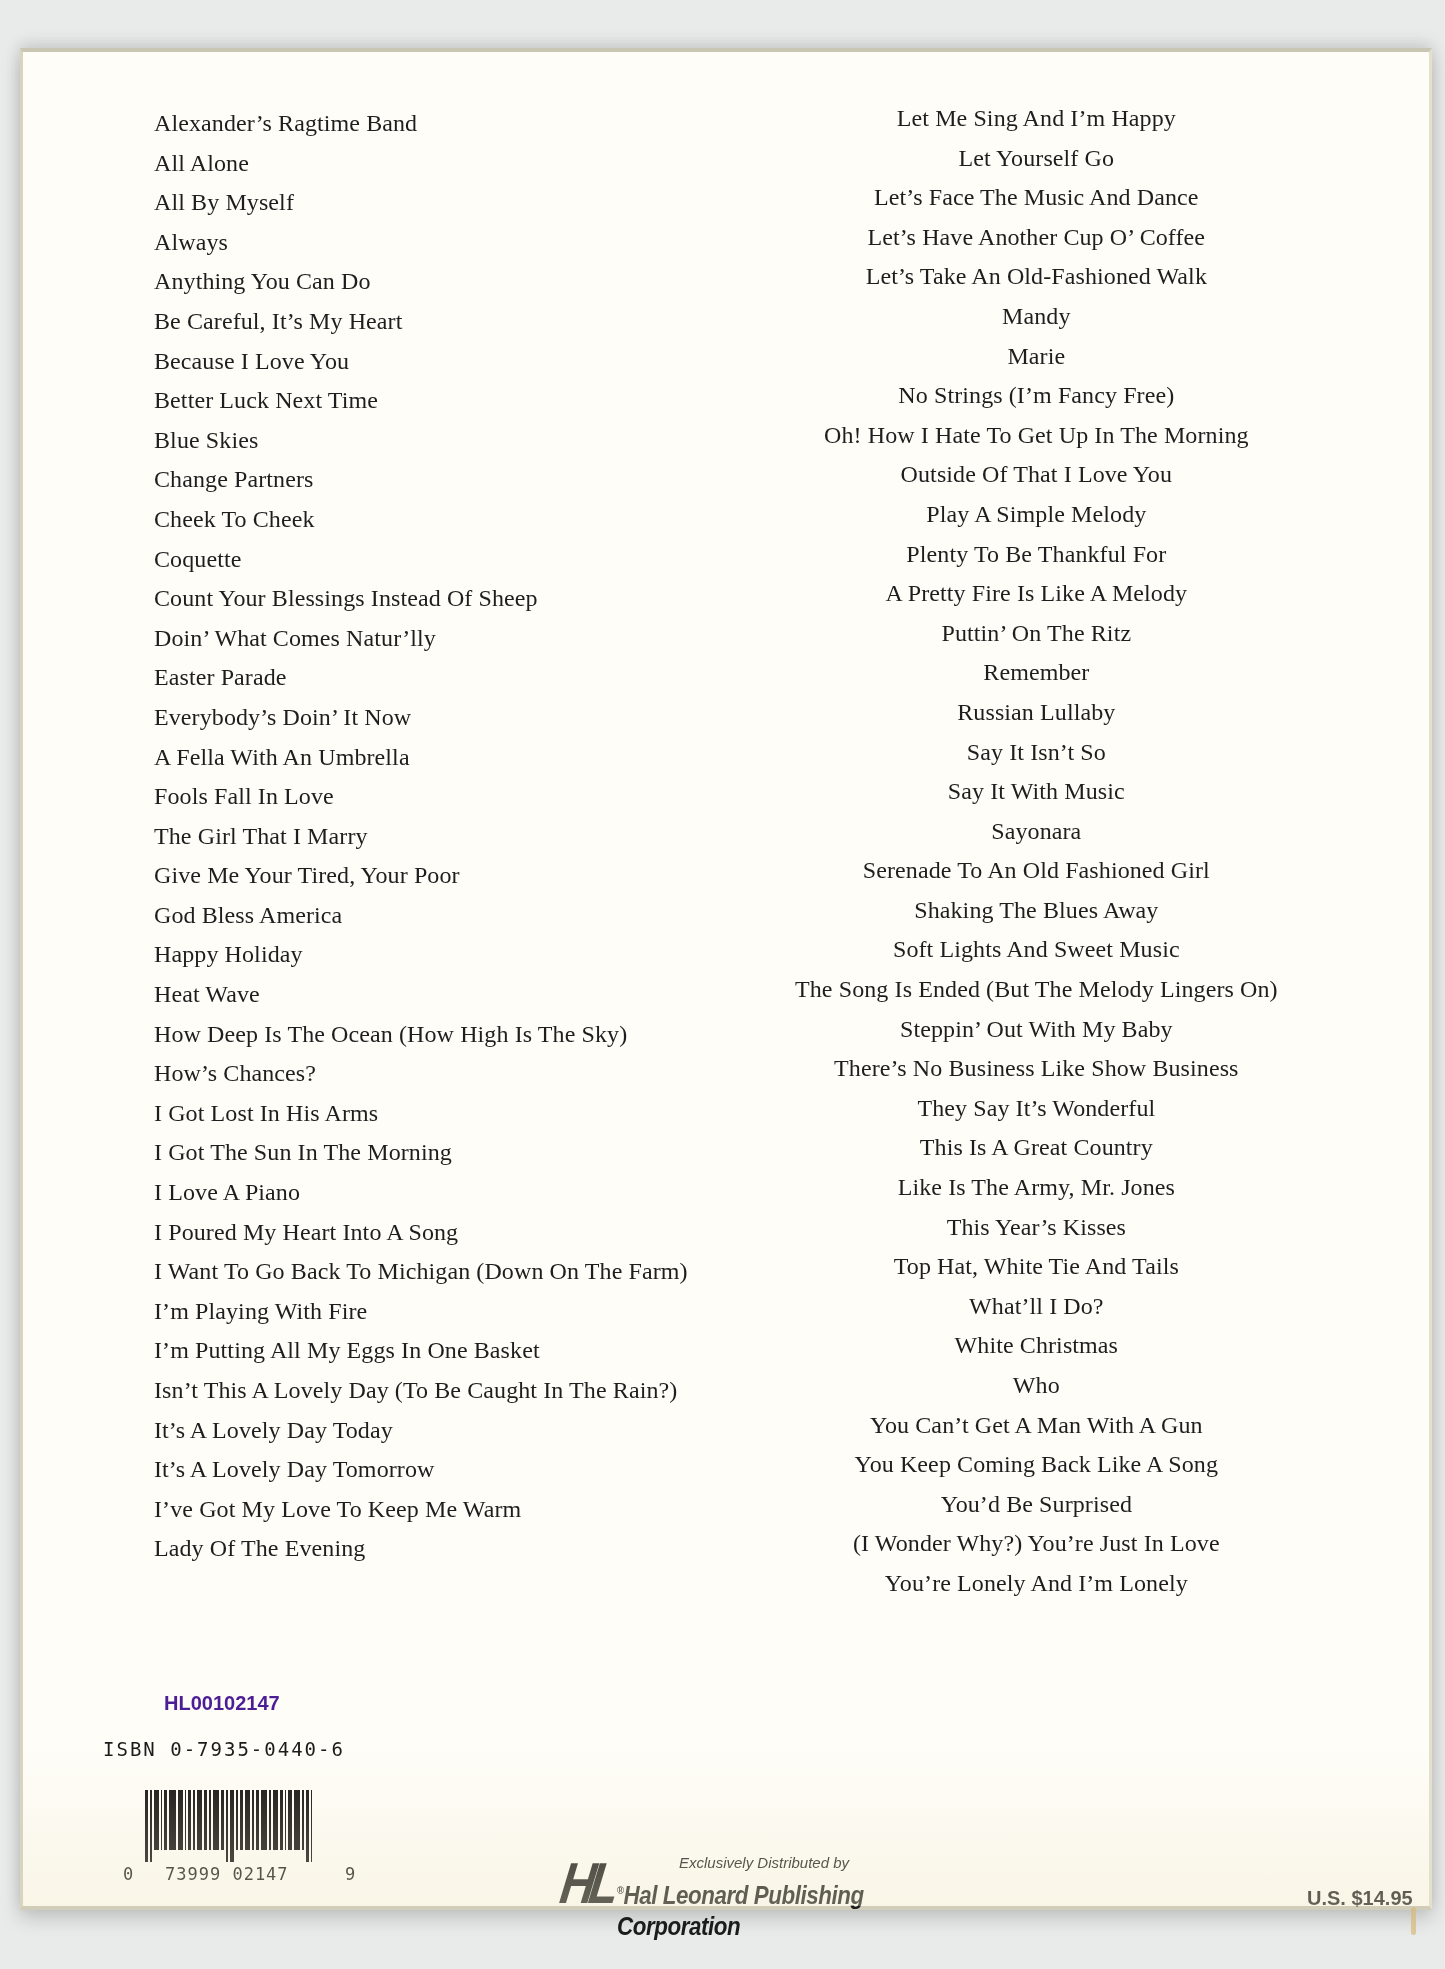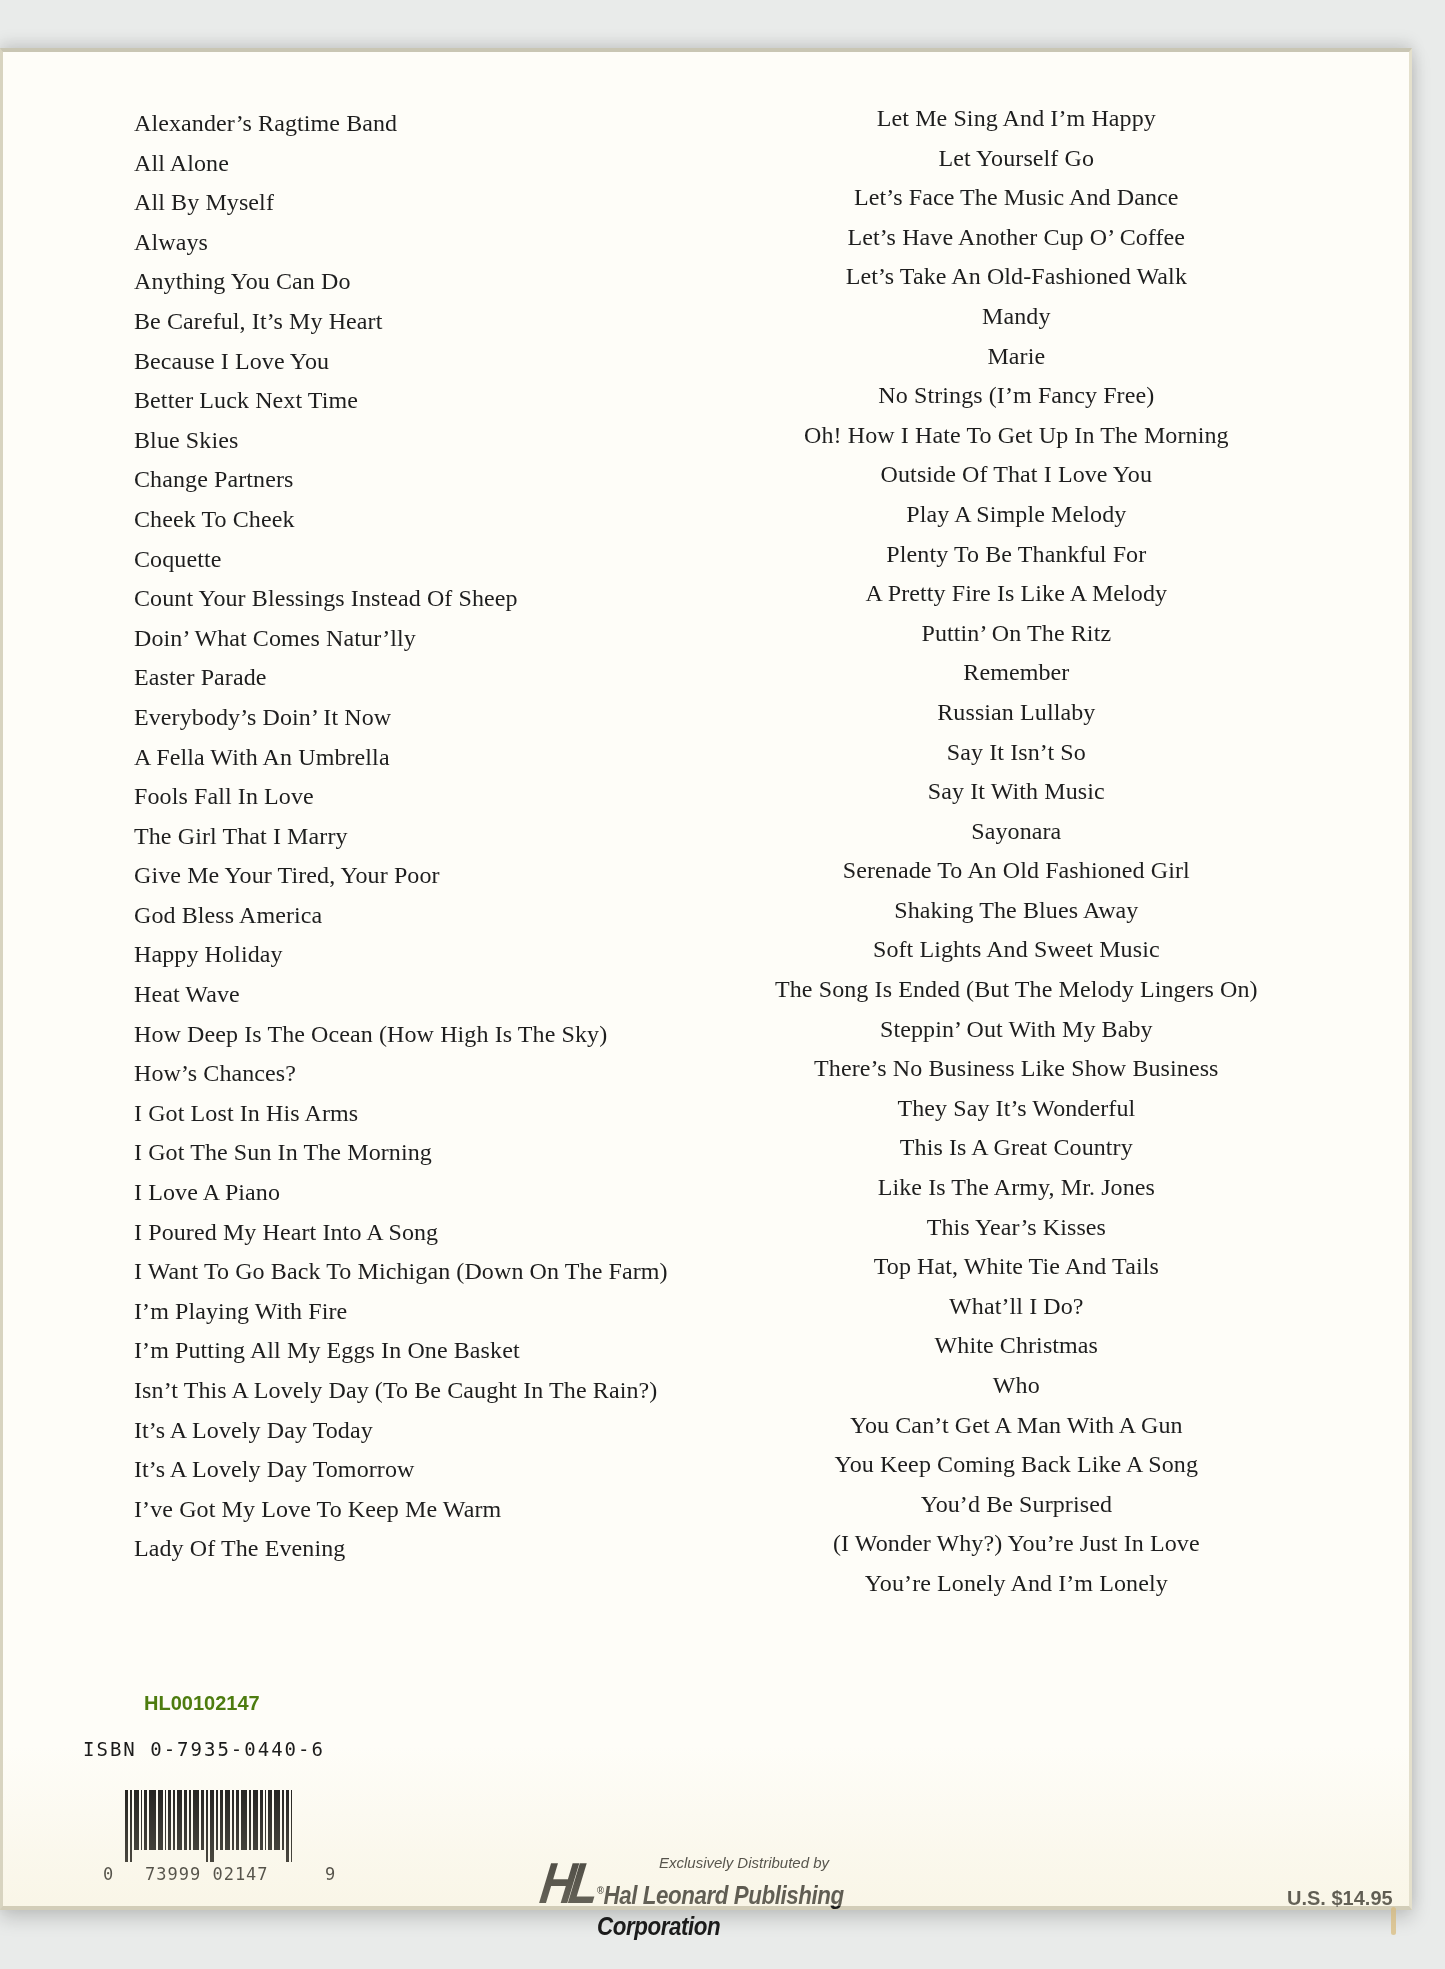--- a/index.html
+++ b/index.html
@@ -2,21 +2,21 @@
 <html><head>
 <meta charset="utf-8">
 <style>
   html, body { margin:0; padding:0; }
   body {
     width:1445px; height:1969px; position:relative; overflow:hidden;
     background:#e9ebea;
     font-family:"Liberation Serif", serif;
   }
   .page {
-    position:absolute; left:0; top:48px; width:1412px; height:1862px;
+    position:absolute; left:20px; top:48px; width:1412px; height:1862px;
     background:#fefdf8;
     border-top:4px solid #c9c6b4;
     border-left:3px solid #d8d4c0;
     border-right:3px solid #e4e0cc;
     border-bottom:4px solid #d2cdb8;
     box-shadow: 0 8px 18px rgba(0,0,0,0.18), 0 -6px 14px rgba(0,0,0,0.10);
     box-sizing:border-box;
   }
   .page::after {
     content:""; position:absolute; left:0; right:0; bottom:0; height:160px;
@@ -25,21 +25,21 @@
   }
   .col { position:absolute; top:52px; margin:0; padding:0; list-style:none; }
   .col.left { left:131px; }
   .col.right { left:772px; top:47px;text-align:center; }
   .col li {
     font-size:24px; line-height:39.6px; color:#1e1e1e; white-space:nowrap;
     letter-spacing:0.1px;
   }
   .hl-code {
     position:absolute; left:141px; top:1640px;
-    font-family:"Liberation Sans", sans-serif; font-weight:bold; font-size:20px; color:#4d7c0f;
+    font-family:"Liberation Sans", sans-serif; font-weight:bold; font-size:20px; color:#4c1d95;
   }
   .isbn {
     position:absolute; left:80px; top:1686px;
     font-family:"DejaVu Sans Mono", monospace; font-size:19px; color:#1a1a1a; letter-spacing:2px;
   }
   .barcode { position:absolute; left:100px; top:1738px; width:240px; height:92px; }
   .barcode .bars { position:absolute; left:22px; top:0; width:190px; height:72px; display:flex; align-items:flex-start; }
   .barcode .bars span { display:block; height:60px; background:#111; margin-right:2px; }
   .barcode .bars span.tall { height:72px; }
   .barcode .digits { position:absolute; font-family:"DejaVu Sans Mono", monospace; font-size:17px; color:#1a1a1a; }

